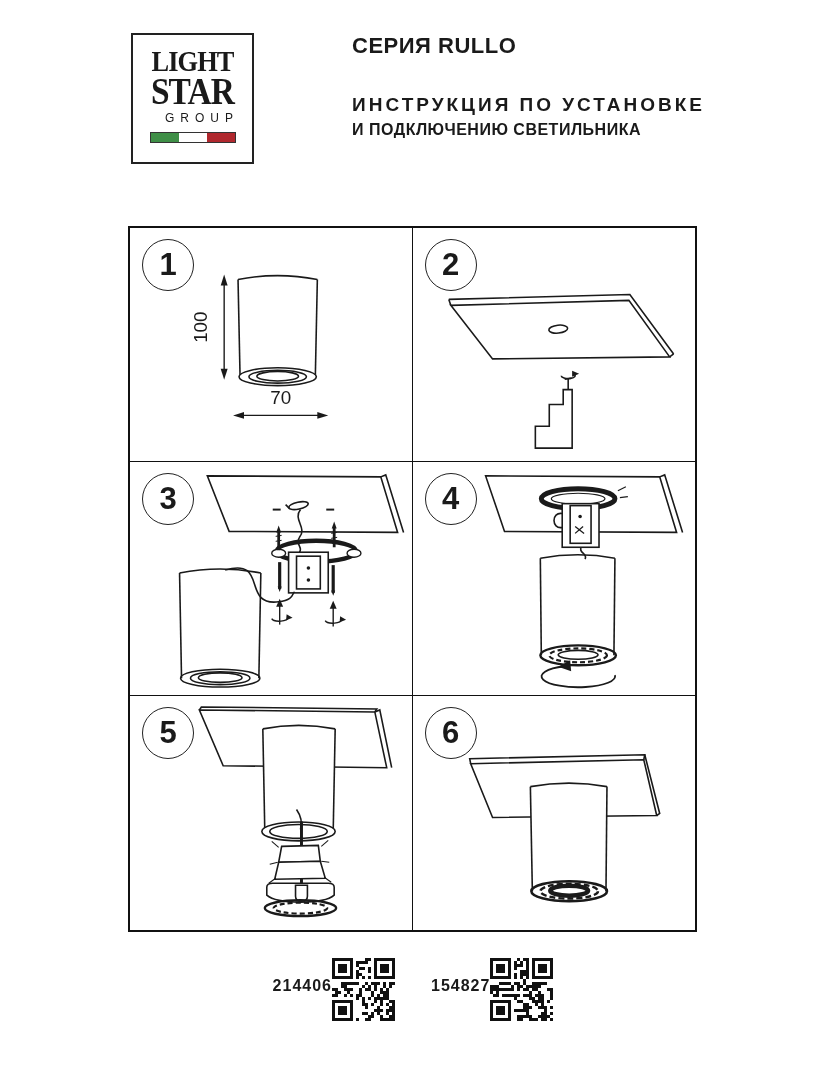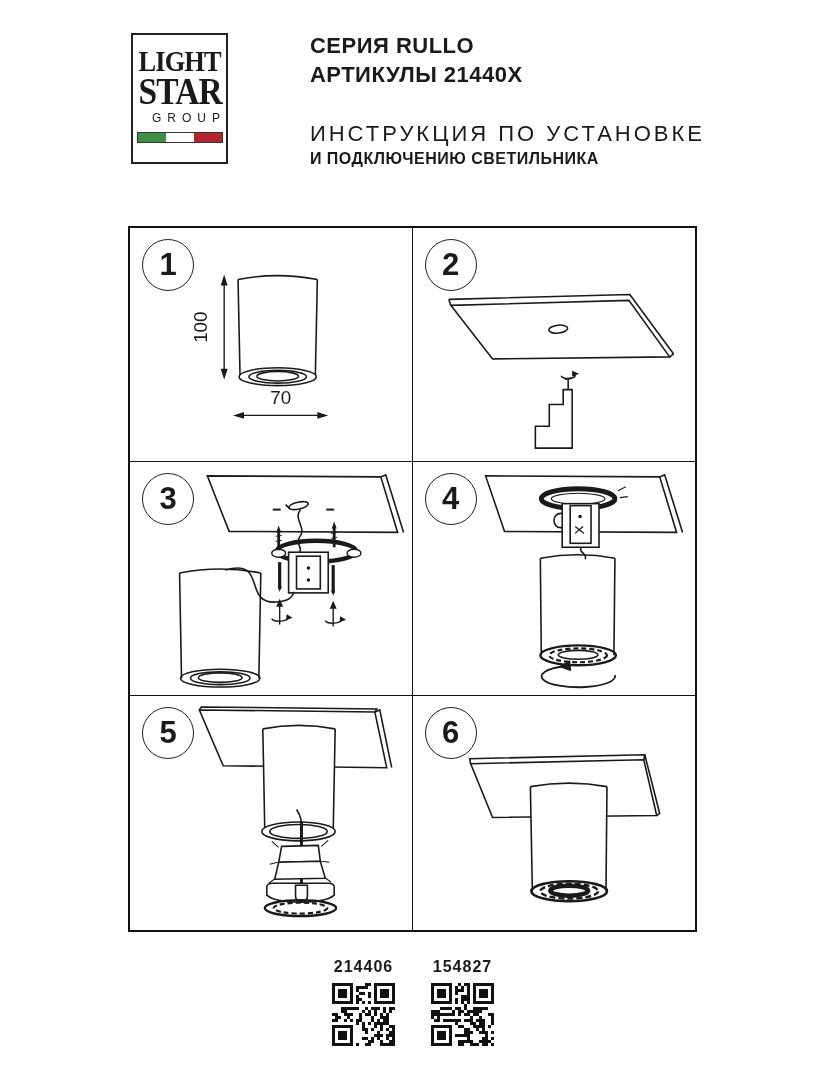--- a/index.html
+++ b/index.html
@@ -1,54 +1,54 @@
 <!DOCTYPE html>
 <html><head>
 <meta charset="utf-8">
 <style>
   html,body{margin:0;padding:0;}
   body{width:826px;height:1080px;background:#ffffff;position:relative;
        font-family:"Liberation Sans",sans-serif;color:#1a1a1a;}
   .page{position:absolute;inset:0;background:#fff;}
 
   
-  .logo-box{position:absolute;left:131px;top:33px;width:97px;height:131px;
+  .logo-box{position:absolute;left:131px;top:33px;width:123px;height:131px;
             border:2px solid #222;box-sizing:border-box;text-align:center;}
   .logo-light{margin-top:12px;font-family:"Liberation Serif",serif;font-weight:bold;
               font-size:30px;line-height:28px;letter-spacing:-1px;transform:scaleX(.88);}
   .logo-star{font-family:"Liberation Serif",serif;font-weight:bold;font-size:38px;
              line-height:33px;letter-spacing:-1px;transform:scaleX(.88);}
   .logo-group{font-size:12px;letter-spacing:6px;margin-top:3px;padding-left:19px;}
   .logo-flag{width:84px;height:9px;margin:7px auto 0;border:1.5px solid #333;
              display:flex;box-sizing:content-box;}
   .logo-flag span{flex:1;}
 
   
   .header{position:absolute;top:31px;right:121px;text-align:left;}
   .series,.articles{font-size:22px;font-weight:bold;line-height:29px;letter-spacing:.5px;}
   .instr{margin-top:32px;}
-  .instr1{font-size:22px;font-weight:normal;line-height:25px;letter-spacing:3px;margin-top:15px;}
+  .instr1{font-size:19px;font-weight:bold;line-height:25px;letter-spacing:3px;margin-top:15px;}
   .instr2{font-size:16px;font-weight:bold;line-height:25px;letter-spacing:.5px;}
 
   
   .grid{position:absolute;left:128px;top:226px;width:569px;height:706px;
         border:2px solid #111;box-sizing:border-box;display:grid;
         grid-template-columns:1fr 1fr;grid-template-rows:1fr 1fr 1fr;}
   .cell{position:relative;border-right:1.5px solid #111;border-bottom:1.5px solid #111;overflow:hidden;}
   .cell:nth-child(2n){border-right:none;}
   .cell:nth-child(5),.cell:nth-child(6){border-bottom:none;}
   .cell svg{position:absolute;inset:0;width:100%;height:100%;}
   .badge{position:absolute;left:12px;top:11px;width:50px;height:50px;border:1.8px solid #222;
          border-radius:50%;display:flex;align-items:center;justify-content:center;
          font-size:31px;font-weight:bold;background:#fff;z-index:2;}
 
   
   .footer{position:absolute;top:958px;left:0;width:100%;display:flex;
           justify-content:center;gap:36px;}
-  .code{display:flex;flex-direction:column;align-items:center;}
+  .code{display:flex;flex-direction:row;align-items:center;}
   .code-label{font-size:16px;font-weight:bold;letter-spacing:1px;margin-bottom:7px;}
   .qr{width:63px;height:63px;background:#fff;}
 
   svg text{font-family:"Liberation Sans",sans-serif;font-size:19px;fill:#1a1a1a;}
 </style>
 </head>
 <body>
 
 <div class="page">
 
@@ -58,21 +58,20 @@
     <div class="logo-group">GROUP</div>
     <div class="logo-flag">
       <span style="background: rgb(63, 143, 71);"></span>
         <span style="background: rgb(255, 255, 255);"></span>
         <span style="background: rgb(176, 40, 46);"></span>
     </div>
   </div>
 
   <div class="header">
     <div class="series">СЕРИЯ RULLO</div>
-    <div class="articles">АРТИКУЛЫ 21440X</div>
     <div class="instr">
       <div class="instr1">ИНСТРУКЦИЯ ПО УСТАНОВКЕ</div>
       <div class="instr2">И ПОДКЛЮЧЕНИЮ СВЕТИЛЬНИКА</div>
     </div>
   </div>
 
   <div class="grid">
 
     <div class="cell">
       <div class="badge">

